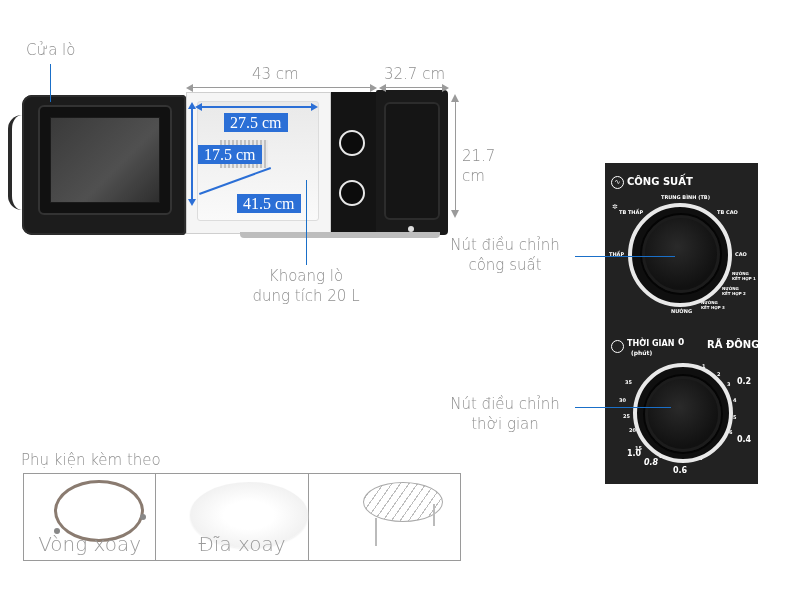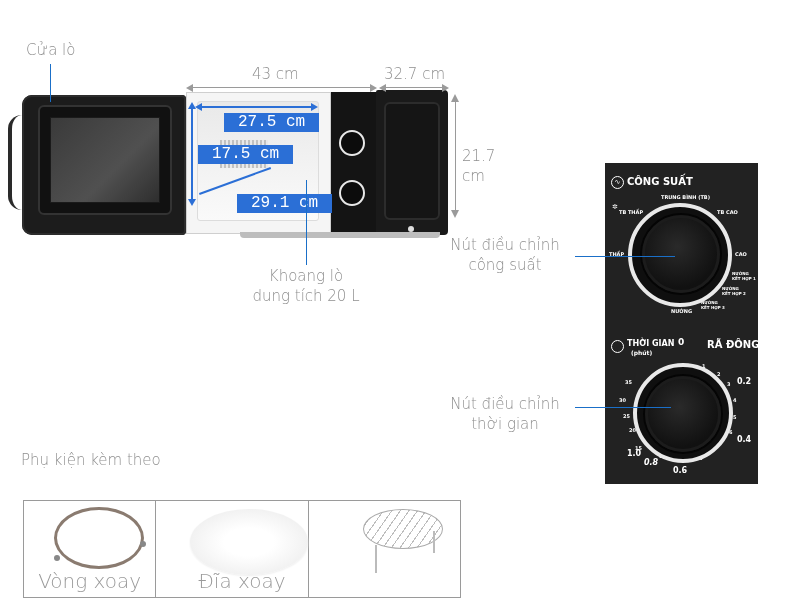--- a/index.html
+++ b/index.html
@@ -3,21 +3,21 @@
 <meta charset="utf-8">
 <style>
   * { box-sizing: border-box; margin: 0; padding: 0; }
   html, body { width: 800px; height: 600px; background: #ffffff; overflow: hidden; }
   body { position: relative; font-family: "Liberation Sans", sans-serif; color: #8a8a8a; }
   .abs { position: absolute; }
   .label { font-family: "DejaVu Sans", sans-serif; font-weight: 300; color: #8f8f8f; font-size: 15px; line-height: 20px; }
   .center { text-align: center; }
   .leader { position: absolute; background: #1a6fc8; }
   .dim-line { position: absolute; background: #9a9a9a; }
-  .blue-tag { position: absolute; background: #2b6fd6; color: #ffffff; font-size: 16px; line-height: 19px; padding: 0 14px; font-family: Liberation Mono, monospace; }
+  .blue-tag { position: absolute; background: #2b6fd6; color: #ffffff; font-size: 16px; line-height: 19px; padding: 0 6px; font-family: Liberation Serif, serif; }
 
   
   .door { left: 22px; top: 95px; width: 164px; height: 140px; background: #1c1c1c; border-radius: 10px 4px 4px 10px; box-shadow: inset 0 0 0 2px #2c2c2c; }
   .door-frame { left: 16px; top: 10px; width: 134px; height: 110px; border-radius: 6px; background: #111; border: 2px solid #333; }
   .door-window { left: 10px; top: 10px; width: 110px; height: 86px; background: linear-gradient(135deg,#3a3a3a,#505050 60%,#2e2e2e); border: 1px solid #1a1a1a; }
   .door-edge { left: 8px; top: 115px; width: 14px; height: 95px; border-left: 4px solid #2a2a2a; border-radius: 20px 0 0 20px; }
   .cavity-front { left: 186px; top: 92px; width: 145px; height: 142px; background: #f5f5f5; border: 1px solid #cfcfcf; }
   .cavity-inner { left: 10px; top: 8px; width: 122px; height: 120px; background: linear-gradient(180deg,#e9e9e9,#fafafa); border: 1px solid #dcdcdc; border-radius: 3px; }
   .vent { left: 22px; top: 38px; width: 48px; height: 28px; background: repeating-linear-gradient(90deg,#9a9a9a 0 2px,#e4e4e4 2px 4px); opacity: .55; }
   .ctrl-strip { left: 331px; top: 92px; width: 45px; height: 143px; background: #141414; }
@@ -26,21 +26,21 @@
   .side-inset { left: 8px; top: 12px; width: 56px; height: 118px; border: 2px solid #2c2c2c; border-radius: 6px; background: #151515; }
   .feet { left: 240px; top: 232px; width: 200px; height: 6px; background: #bdbdbd; border-radius: 0 0 4px 4px; }
 
   
   .panel { left: 605px; top: 163px; width: 153px; height: 321px; background: #222222; }
   .ptxt { position: absolute; color: #ffffff; font-family: "DejaVu Sans", sans-serif; font-weight: bold; white-space: nowrap; }
   .knob-ring { position: absolute; border-radius: 50%; border: 4px solid #e9e9e9; background: #0f0f0f; }
   .knob-body { position: absolute; border-radius: 50%; background: radial-gradient(circle at 45% 40%,#2a2a2a,#111 70%); border: 3px solid #1c1c1c; box-shadow: 0 0 0 2px #050505; }
 
   
-  .acc-box { left: 23px; top: 500px; width: 438px; height: 98px; border: 1px solid #9a9a9a; display: flex; gap: 20px; }
+  .acc-box { left: 23px; top: 473px; width: 438px; height: 88px; border: 1px solid #9a9a9a; display: flex; gap: 20px; }
   .acc-cell { flex: 1; position: relative; border-right: 1px solid #9a9a9a; }
   .acc-cell:last-child { border-right: none; }
   .acc-label { position: absolute; left: 0; right: 0; bottom: 4px; text-align: center; font-size: 20px; line-height: 24px; color: #9a9a9a; font-family: "DejaVu Sans", sans-serif; font-weight: 300; }
 </style>
 </head>
 <body>
 
 <div class="abs" style="left:0;top:0;width:470px;height:250px;">
 
   <div class="abs door-edge"></div>
@@ -88,21 +88,21 @@
   <div class="abs" style="left:311px;top:103px;width:0;height:0;border-top:4px solid transparent;border-bottom:4px solid transparent;border-left:7px solid #2b6fd6;"></div>
 
   <div class="abs" style="left:191px;top:106px;width:2px;height:96px;background:#2b6fd6;"></div>
   <div class="abs" style="left:188px;top:102px;width:0;height:0;border-left:4px solid transparent;border-right:4px solid transparent;border-bottom:7px solid #2b6fd6;"></div>
   <div class="abs" style="left:188px;top:199px;width:0;height:0;border-left:4px solid transparent;border-right:4px solid transparent;border-top:7px solid #2b6fd6;"></div>
 
   <div class="abs" style="left:199px;top:193px;width:76px;height:2px;background:#2b6fd6;transform:rotate(-20deg);transform-origin:0 0;"></div>
 
   <div class="blue-tag" style="left:224px;top:113px;">27.5 cm</div>
   <div class="blue-tag" style="left:198px;top:145px;">17.5 cm</div>
-  <div class="blue-tag" style="left:237px;top:194px;">29.1 cm</div>
+  <div class="blue-tag" style="left:237px;top:194px;">41.5 cm</div>
 
   <div class="abs label" style="left:26px;top:40px;">Cửa lò</div>
   <div class="leader" style="left:50px;top:64px;width:1px;height:38px;"></div>
 
   <div class="leader" style="left:306px;top:180px;width:1px;height:85px;"></div>
   <div class="abs label center" style="left:236px;top:266px;width:140px;">
     <div>Khoang lò</div>
     <div>dung tích 20 L</div>
   </div>
 </div>

